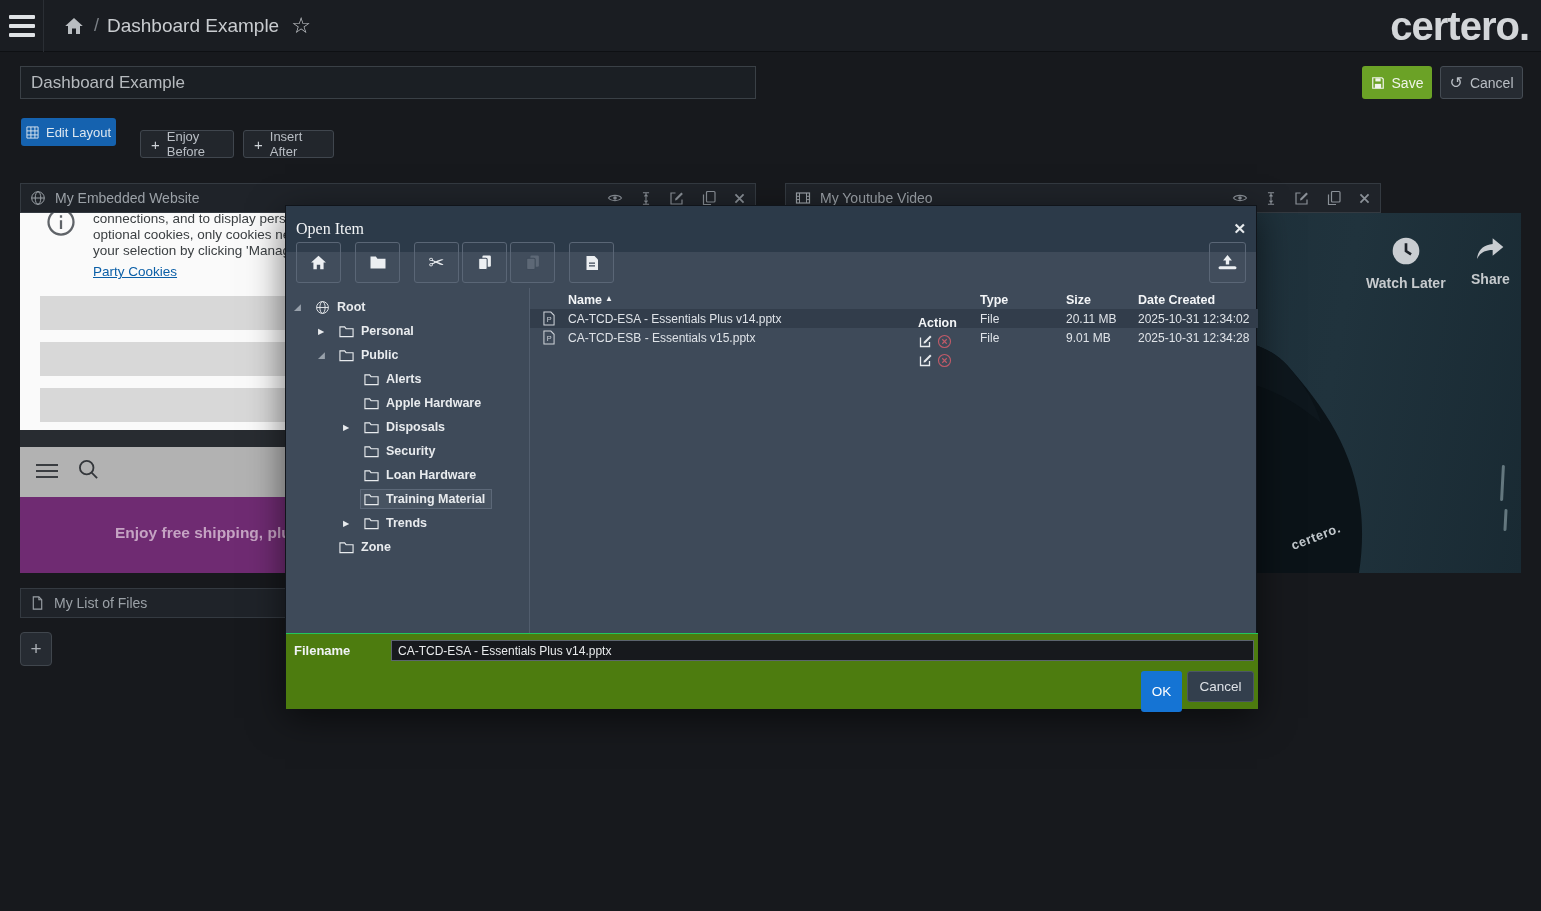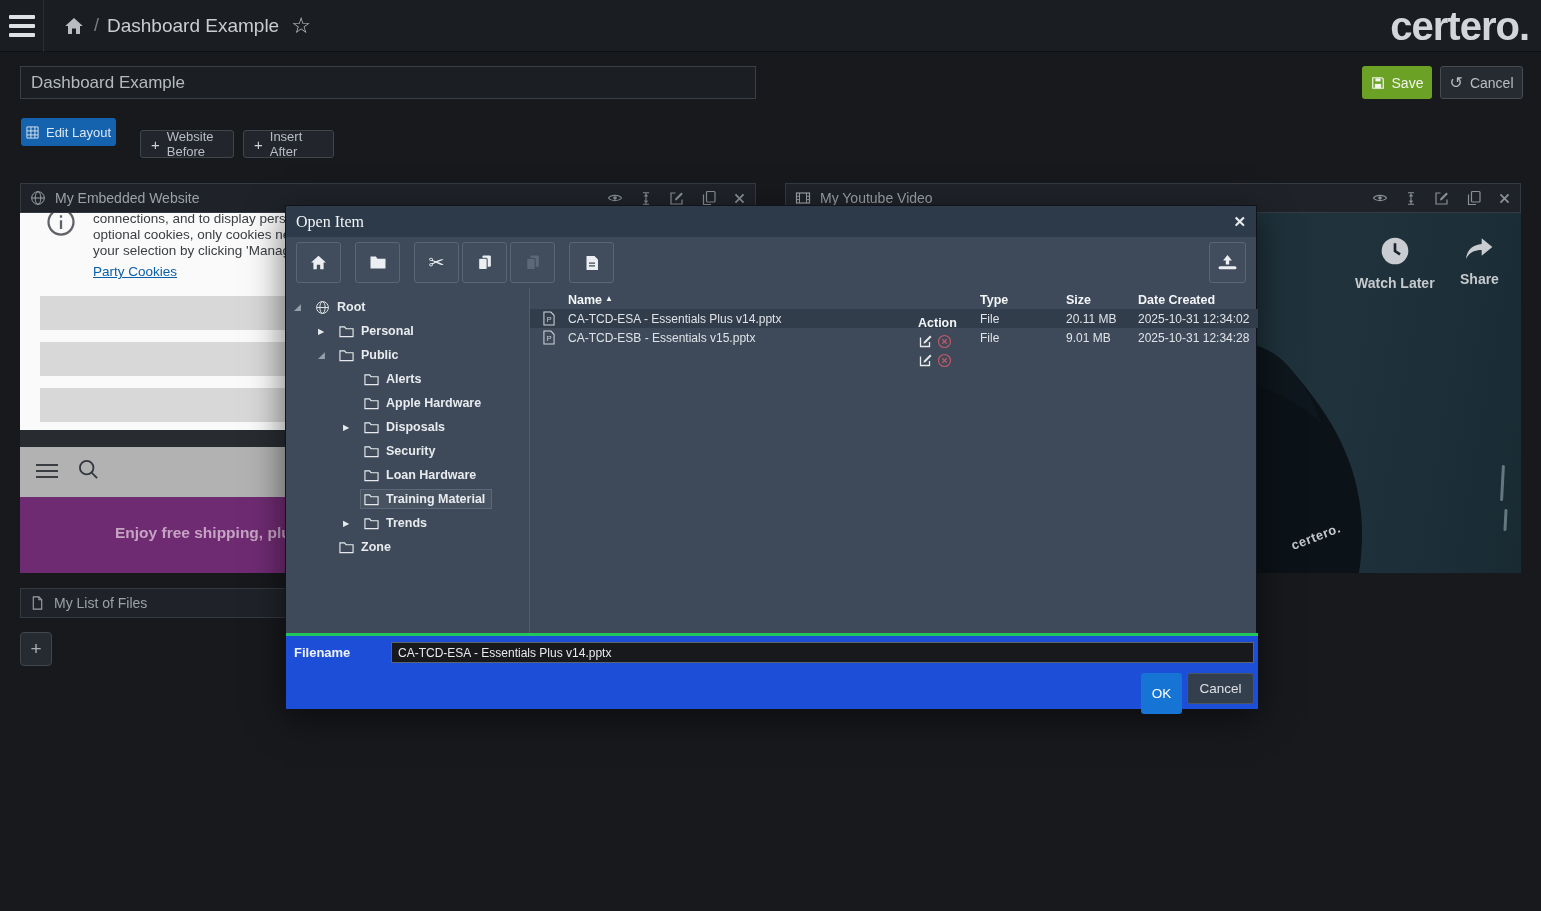--- a/index.html
+++ b/index.html
@@ -46,21 +46,21 @@
   #insert-after { left:243px; width:91px; }
 
   
   .panel-header { position:absolute; height:30px; background:#1f2329; border:1px solid #343a41;
     display:flex; align-items:center; padding:0 9px; color:#9ba1a7; font-size:14px; gap:9px; }
   .ph-icons { margin-left:auto; display:flex; align-items:center; gap:16px; color:#8a9097; }
   .ph-icons .ico { cursor:pointer; }
   .panel-title { white-space:nowrap; }
 
   #hdr-website { left:20px; top:183px; width:736px; }
-  #hdr-youtube { left:785px; top:183px; width:736px; }
+  #hdr-youtube { left:785px; top:183px; width:596px; }
   #hdr-files   { left:20px; top:588px; width:736px; }
 
   
   .site { position:absolute; left:20px; top:213px; width:736px; height:360px;
     background:#f4f4f4; overflow:hidden; }
   .site-cookie { position:absolute; left:0; top:0; width:736px; height:217px; background:#fafafa; }
   .cookie-ico { position:absolute; left:26px; top:-6px; }
   .cookie-text { position:absolute; left:73px; top:-2px; color:#3c4043; font-size:13.5px; line-height:16px; }
   .cookie-link { color:#0b5fa7; text-decoration:underline; font-size:13.5px; cursor:pointer; }
   .skel { position:absolute; left:20px; width:690px; height:34px; background:#d8d8d8; }
@@ -73,34 +73,34 @@
   .banner-text { position:absolute; left:95px; top:27px; color:#c5a3c3; font-size:15.5px; font-weight:bold; }
 
   .btn-add { position:absolute; left:20px; top:632px; width:32px; height:34px; background:#262b32;
     border:1px solid #40464d; border-radius:4px; color:#a9aeb4; font-size:19px;
     display:flex; align-items:center; justify-content:center; cursor:pointer; }
 
   
   .video { position:absolute; left:785px; top:213px; width:736px; height:360px; overflow:hidden;
     background:linear-gradient(100deg,#17262e 0%,#1c2d37 40%,#20333d 72%,#192a33 100%); }
   .yt-action { position:absolute; top:22px; display:flex; flex-direction:column; align-items:center;
-    gap:8px; color:#c6cacd; font-size:14px; font-weight:bold; cursor:pointer; }
+    gap:8px; color:#c6cacd; font-size:14px; font-weight:bold; cursor:pointer;margin-left:11px; }
   #watch-later { left:570px; }
   #share { left:675px; }
   .silhouette { position:absolute; left:0; top:0; }
   .watermark { position:absolute; left:505px; top:316px; transform:rotate(-21deg);
     color:#d4dade; font-size:13px; font-weight:bold; letter-spacing:.5px; opacity:.9; }
   .streak { position:absolute; width:3px; background:rgba(190,212,218,.45); border-radius:2px; }
   .s1 { left:716px; top:252px; height:36px; transform:rotate(3deg); }
   .s2 { left:719px; top:296px; height:22px; transform:rotate(3deg); }
 
   
   .modal { position:absolute; left:285px; top:205px; width:972px; height:503px;
     background:#3e4a59; border:1px solid #10141a; box-shadow:0 10px 34px rgba(0,0,0,.55); z-index:50; }
-  .modal-header { position:absolute; left:0; top:0; width:100%; height:31px; background:#2c3a49;
+  .modal-header { position:absolute; left:0; top:0; width:100%; height:46px; background:#2c3a49;
     display:flex; align-items:center; padding:0 10px;
     color:#f2f4f6; font-size:16px; font-family:"Liberation Serif", serif; }
   .modal-close { margin-left:auto; color:#e8ebee; font-size:15px; font-weight:bold; cursor:pointer; }
   .modal-toolbar { position:absolute; left:0; top:31px; width:100%; height:51px; display:flex;
     align-items:center; padding:0 10px; gap:4px; }
   .tb-btn { width:45px; height:41px; border:1px solid #5a6676; border-radius:3px;
     background:rgba(255,255,255,.02); display:flex; align-items:center; justify-content:center;
     cursor:pointer; color:#eceff2; }
   .tb-btn.grouped { margin-left:-1px; }
   .tb-gap { width:6px; }
@@ -126,21 +126,21 @@
   .file-row.selected { background:#323d4b; }
   .col-icon { width:38px; display:flex; justify-content:center; flex:none; }
   .col-name { flex:1; overflow:hidden; white-space:nowrap; }
   .col-action { width:62px; display:flex; align-items:center; gap:3px; flex:none;margin-top:45px; }
   .col-type { width:86px; flex:none; }
   .col-size { width:72px; flex:none; }
   .col-date { width:120px; flex:none; }
   .sort-asc { font-size:8px; vertical-align:3px; margin-left:3px; color:#f3f5f7; }
 
   .modal-bottom { position:absolute; left:0; top:427px; width:972px; height:76px;
-    background:#1d4ed8; border-top:3px solid #22c55e; }
+    background:#4d7c0f; border-top:1px solid #22c55e; }
   .filename-label { position:absolute; left:8px; top:9px; color:#f0f3f5; font-size:13px; font-weight:bold; }
   .filename-input { position:absolute; left:105px; top:6px; width:863px; height:21px;
     background:#17191d; border:1px solid #5c646e; color:#e8eaec; font-size:12px; padding:0 6px;
     font-family:"Liberation Sans", sans-serif; }
   .btn-ok { position:absolute; left:855px; top:37px; width:41px; height:41px;
     background:#1574d4; color:#fff; font-size:13.5px; }
   .btn-cancel-modal { position:absolute; left:901px; top:37px; width:67px; height:31px;
     background:#333f4d; border-color:#4b5665; color:#dde1e6; font-size:13.5px; }
 </style>
 </head>
@@ -184,21 +184,21 @@
   <div class="btn btn-editlayout">
     <span>
       <svg width="13" height="13" viewBox="0 0 14 14">
           <path d="M1 1 h12 v12 H1 Z M1 5.3 h12 M1 9.6 h12 M5.3 1 v12 M9.6 1 v12" stroke="currentColor" fill="none"></path>
         </svg>
     </span>
     <span>Edit Layout</span>
   </div>
   <div id="insert-before" class="btn btn-insert">
     <span class="plus">+</span>
-    <span>Website Before</span>
+    <span>Enjoy Before</span>
   </div>
   <div id="insert-after" class="btn btn-insert">
     <span class="plus">+</span>
     <span>Insert After</span>
   </div>
 
   <div id="hdr-website" class="panel-header">
     <span>
       <svg width="16" height="16" viewBox="0 0 16 16">
           <circle cx="8" cy="8" r="6.3" fill="none" stroke="currentColor"></circle>

